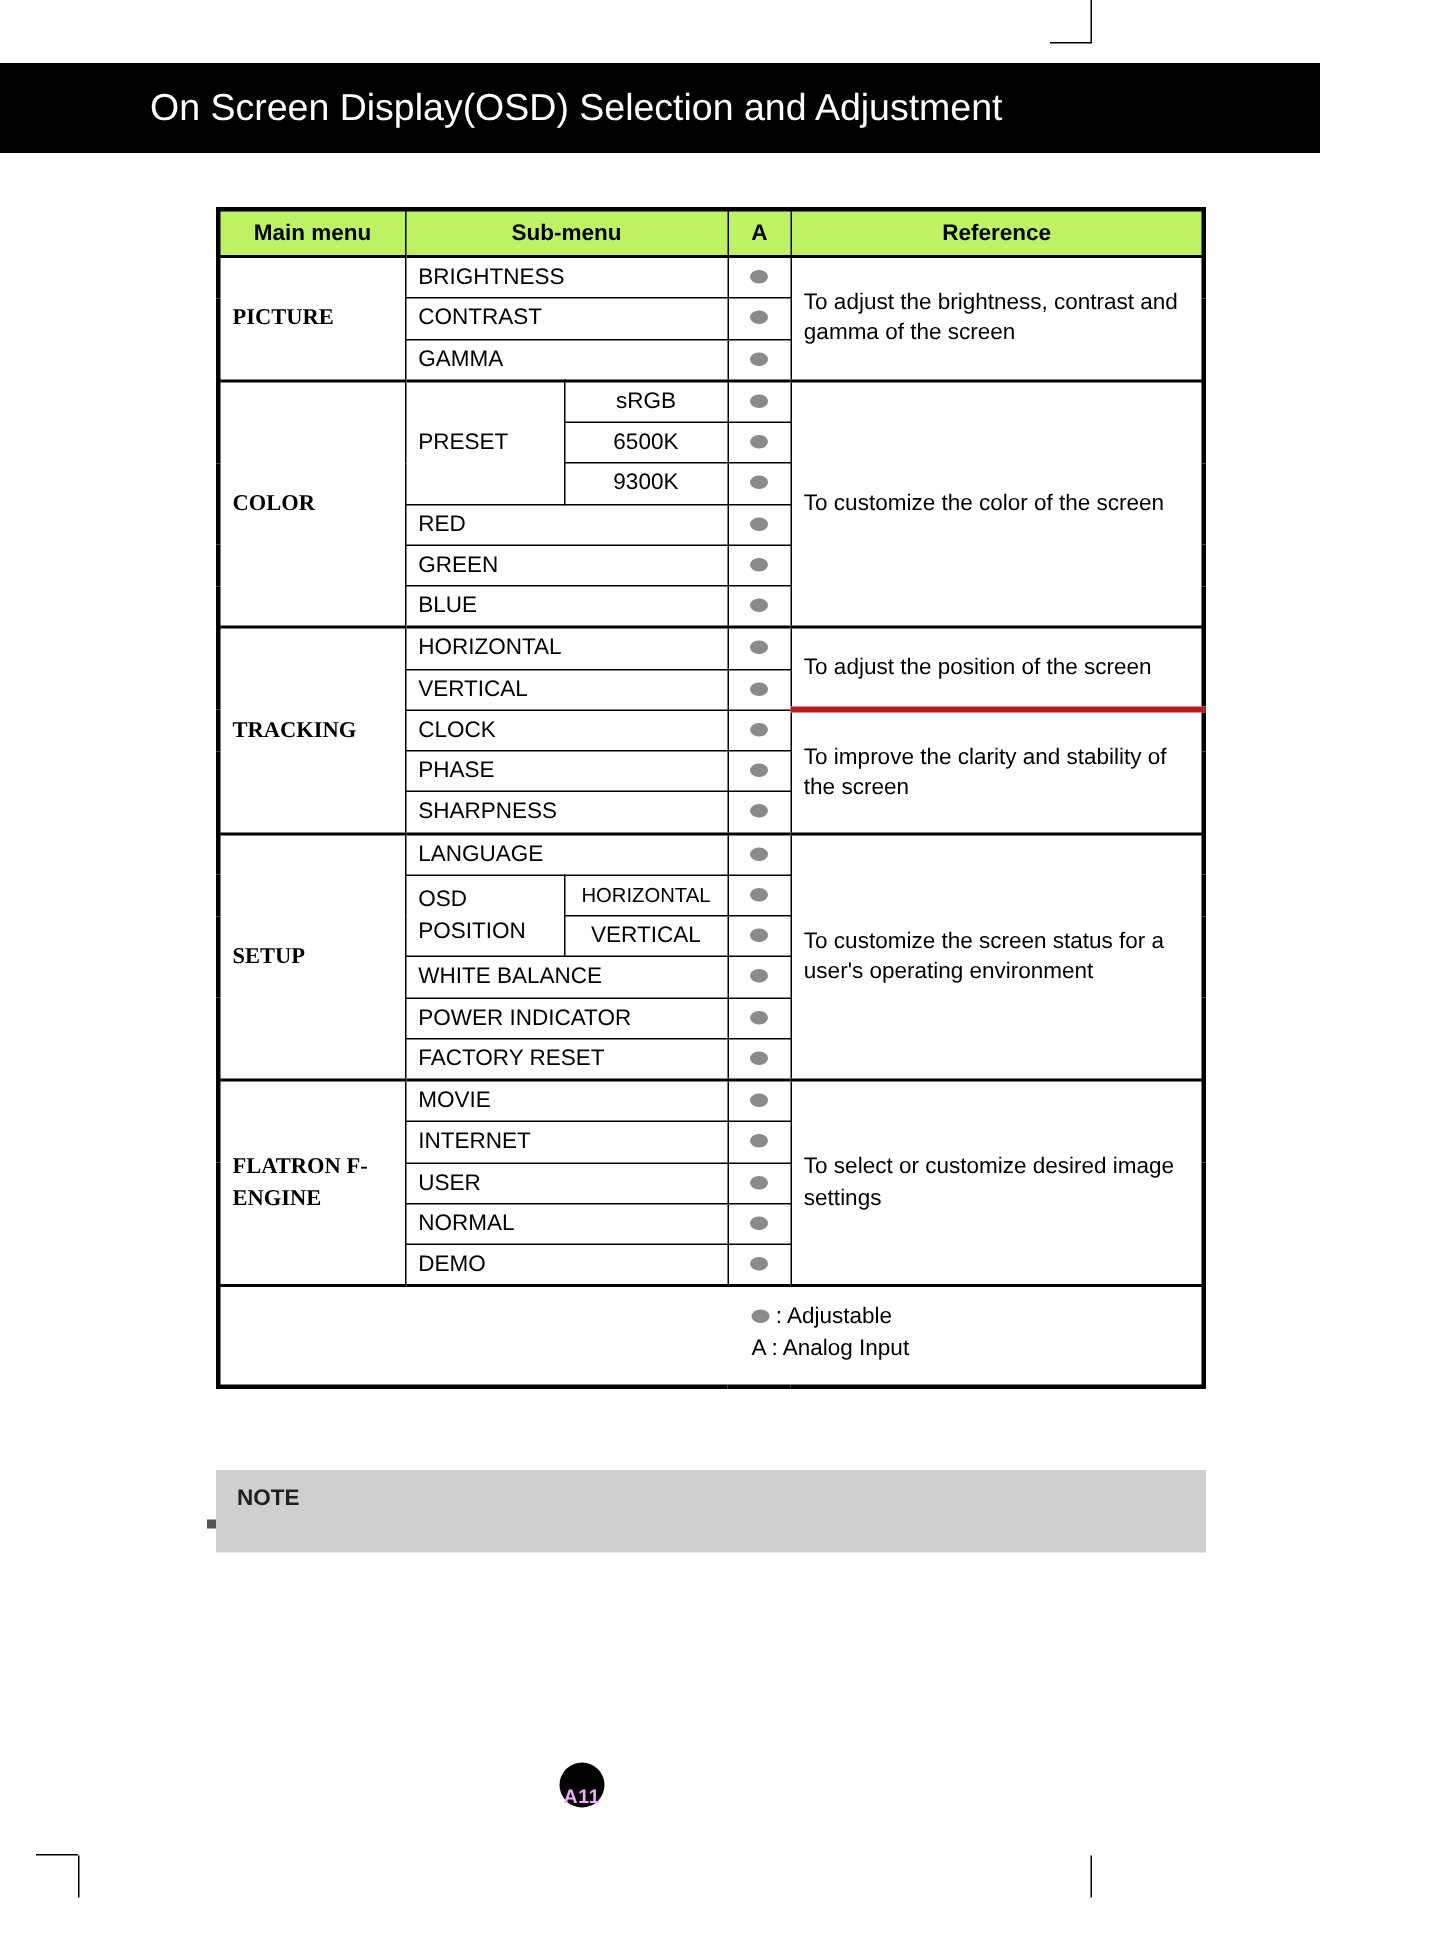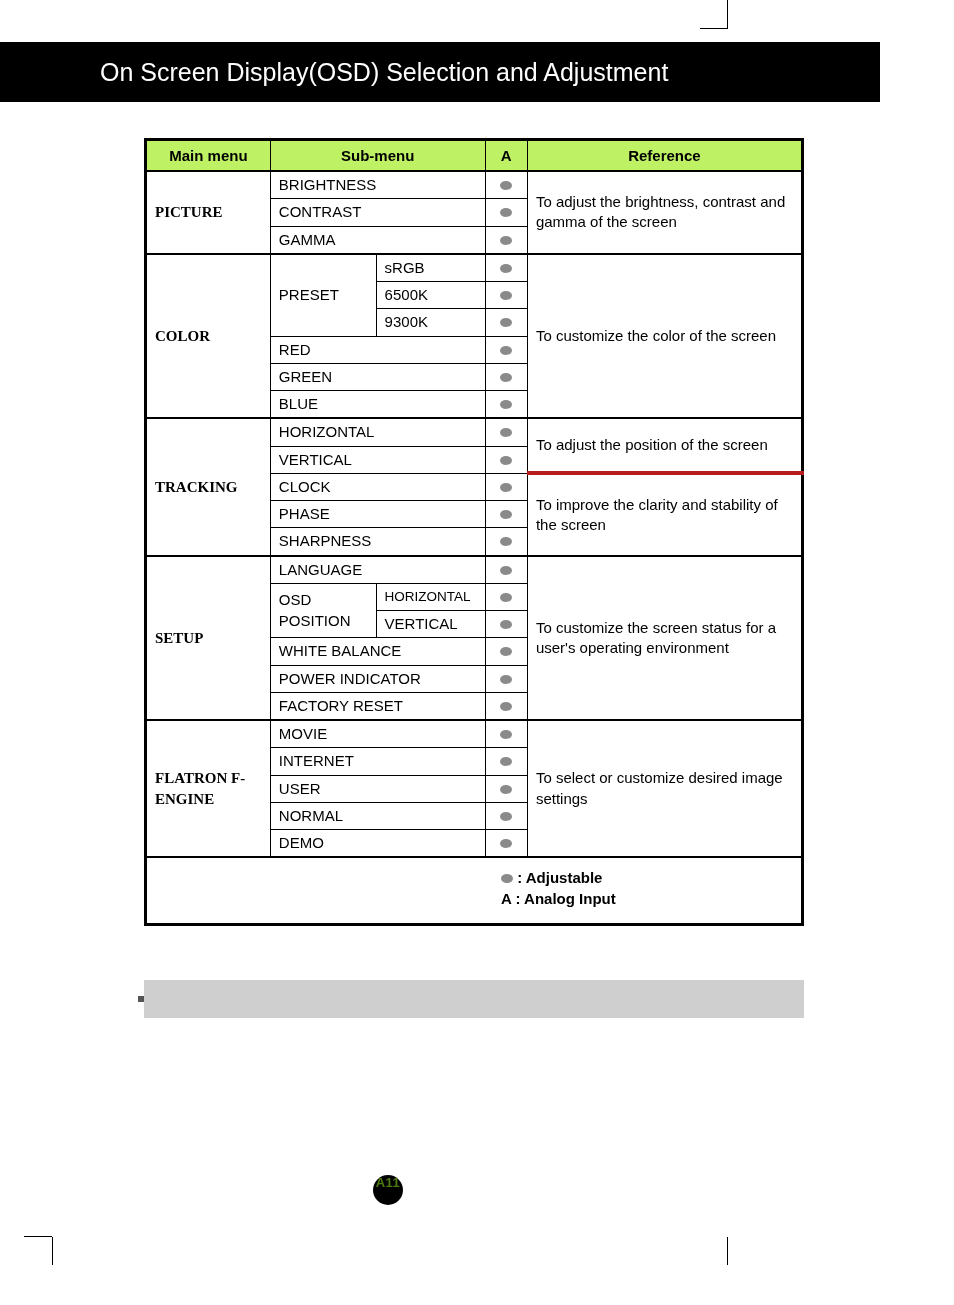--- a/index.html
+++ b/index.html
@@ -94,38 +94,37 @@
   }
   table.osd td.main {
     font-weight: bold;
     padding-left: 8px;
     width: 118px;
     border-top: 2px solid #000;
     border-bottom: 2px solid #000;
     font-family: Liberation Serif, serif;
   }
   table.osd td.sub { width: 100px; }
-  table.osd td.sub2 { width: 100px; }
+  table.osd td.sub2 { width: 100px; text-align: center; }
   table.osd td.a { width: 40px; text-align: center; }
   table.osd td.ref { width: 260px; }
   table.osd td.ref {
     border-top: 2px solid #000;
     border-bottom: 2px solid #000;
   }
   .dot {
     display: inline-block;
     width: 12px; height: 9px;
     border-radius: 50%;
     background: #8a8a8a;
   }
   .legend-row td {
     border-top: 2px solid #000;
     padding: 10px 8px 14px !important;
     font-size: 15px;
-    font-weight: bold;
   }
   .legend-inner {
     margin-left: 346px;
   }
   .note-box {
     margin-top: 54px;
     background: #cfcfcf;
     padding: 10px 14px 28px 14px;
     position: relative;
   }
@@ -142,23 +141,23 @@
     background: #555;
   }
   .page-num {
     position: absolute;
     bottom: 100px;
     left: 50%;
     transform: translateX(-50%);
     width: 30px; height: 30px;
     background: #000;
     border-radius: 50%;
-    color: #4d7c0f;
+    color: #f0abfc;
     display: flex;
-    align-items: flex-start;
+    align-items: flex-end;
     justify-content: center;
     font-size: 13px;
     font-weight: bold;
     letter-spacing: 0.5px;
   }
   td.section-top { border-top: 2px solid #000 !important; margin-top: 24px; }
   td.section-bottom { border-bottom: 2px solid #000 !important; }
 </style>
 </head>
 <body>
@@ -313,20 +312,21 @@
               <span>: Adjustable</span>
             </div>
             <div>A : Analog Input</div>
           </div>
         </td>
       </tr>
     </tbody>
       </table>
 
     <div class="note-box">
+      <div class="note-title">NOTE</div>
       <div class="note-bullet"></div>
     </div>
 
   </div>
 
   <div class="page-num">
     <span>A11</span>
   </div>
 
 </div>

